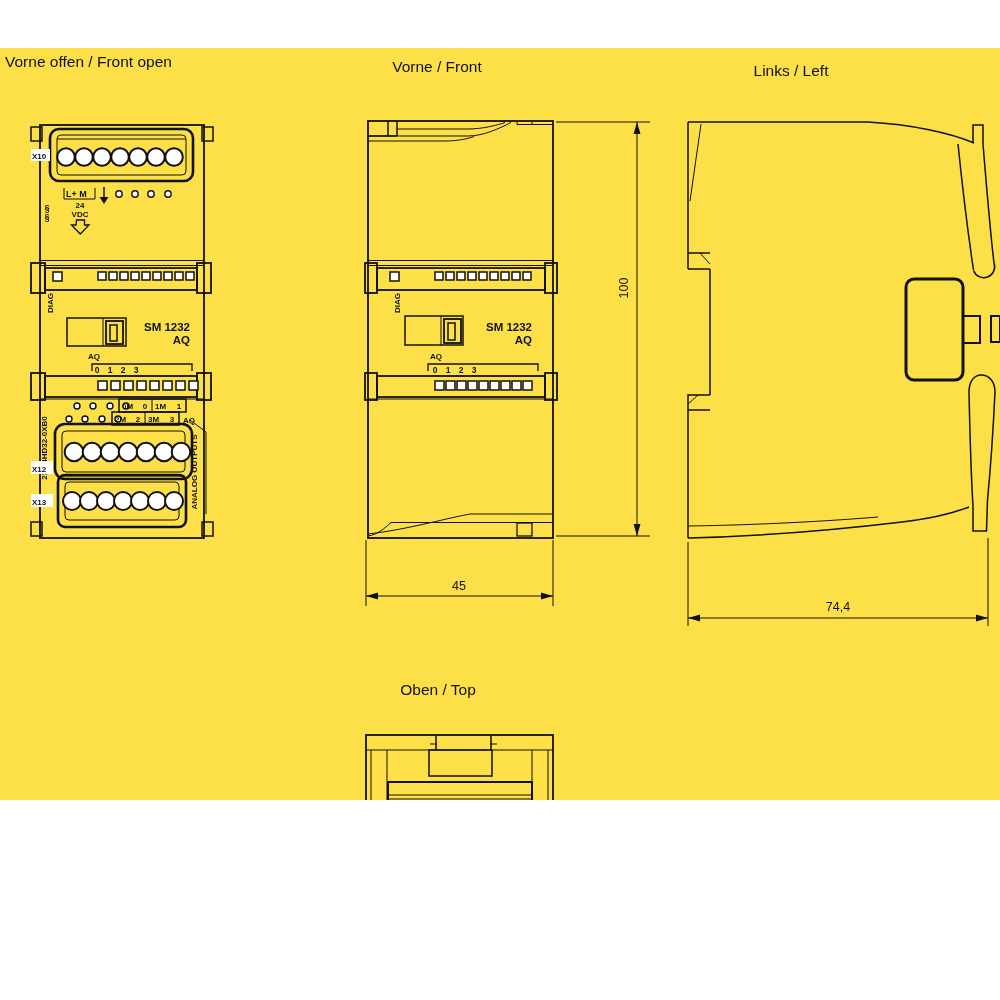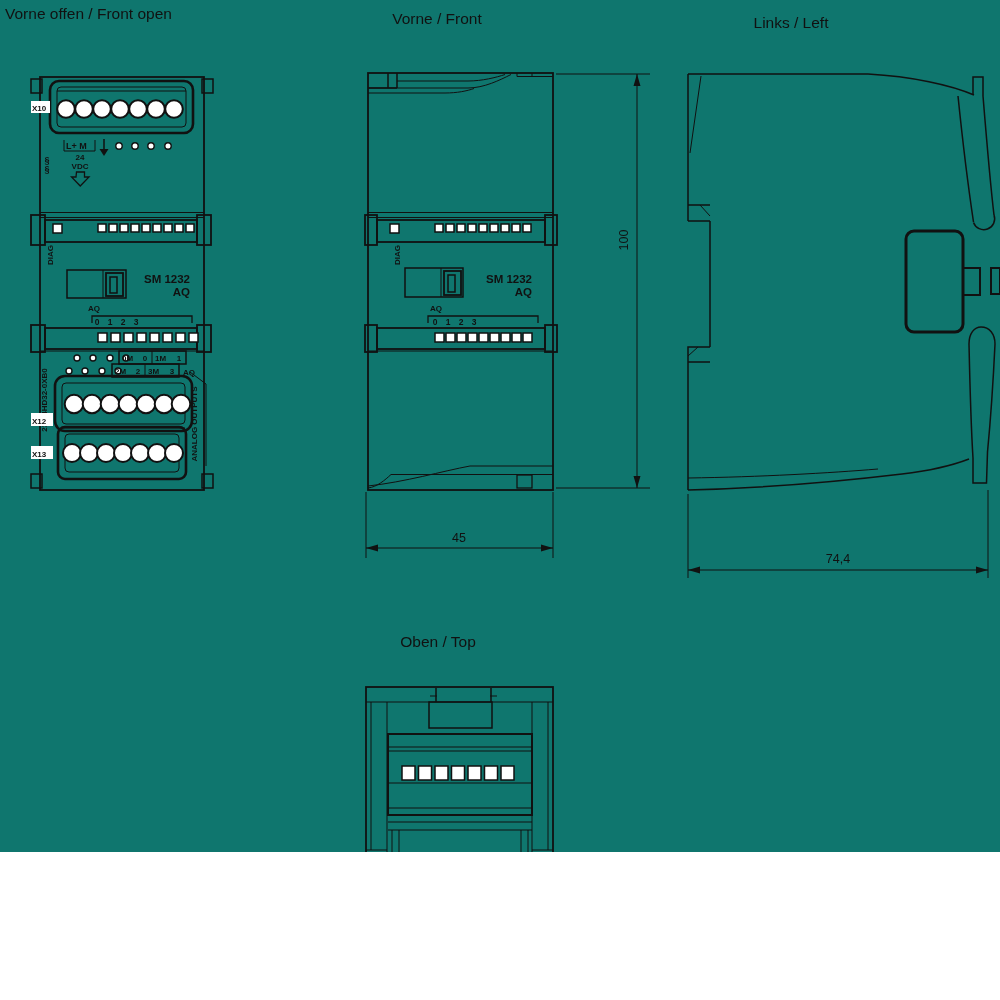--- a/index.html
+++ b/index.html
@@ -1,16 +1,16 @@
 <!DOCTYPE html>
 <html><head>
 <meta charset="utf-8">
 <style>
   html,body{margin:0;padding:0;background:#fff;}
-  .canvas{position:relative;width:1000px;height:852px;background:#0f766e;overflow:hidden;}
+  .canvas{position:relative;width:1000px;height:752px;background:#fde047;overflow:hidden;margin-top:48px;}
   svg{display:block;}
   text{font-family:"Liberation Sans","DejaVu Sans",sans-serif;fill:#111;}
   .t-title{font-size:15.5px;}
   .t-b8{font-size:8px;font-weight:bold;}
   .t-b85{font-size:8.5px;font-weight:bold;}
   .t-b9{font-size:9px;font-weight:bold;}
   .t-b11{font-size:11.5px;font-weight:bold;}
   .t-dim{font-size:12.5px;}
   .ln{fill:none;stroke:#111;stroke-width:1.3;}
   .ln15{fill:none;stroke:#111;stroke-width:1.5;}

